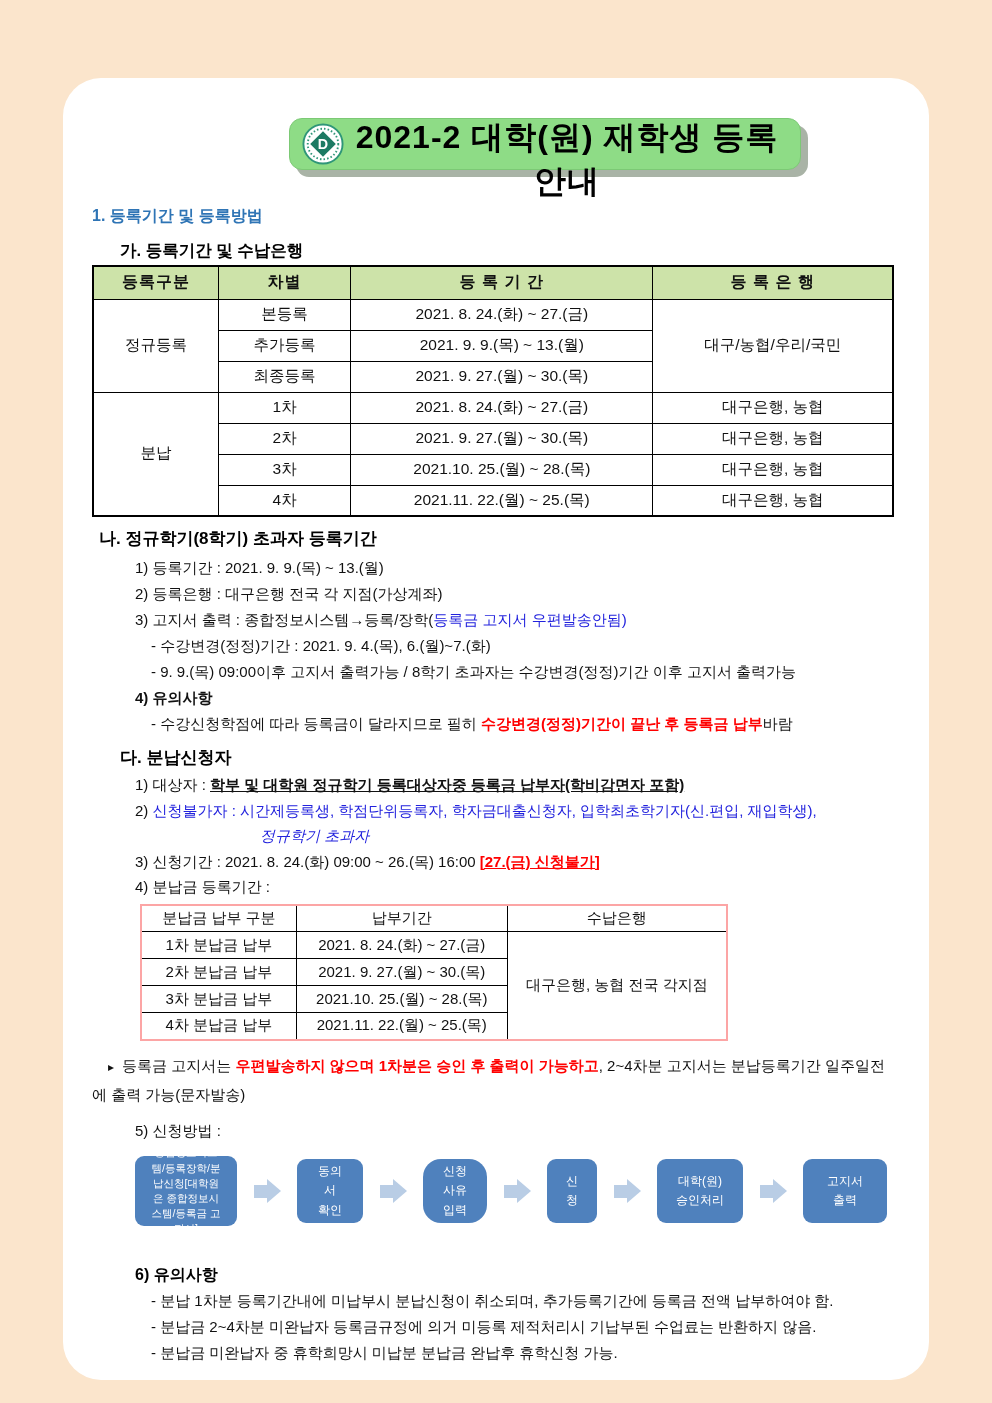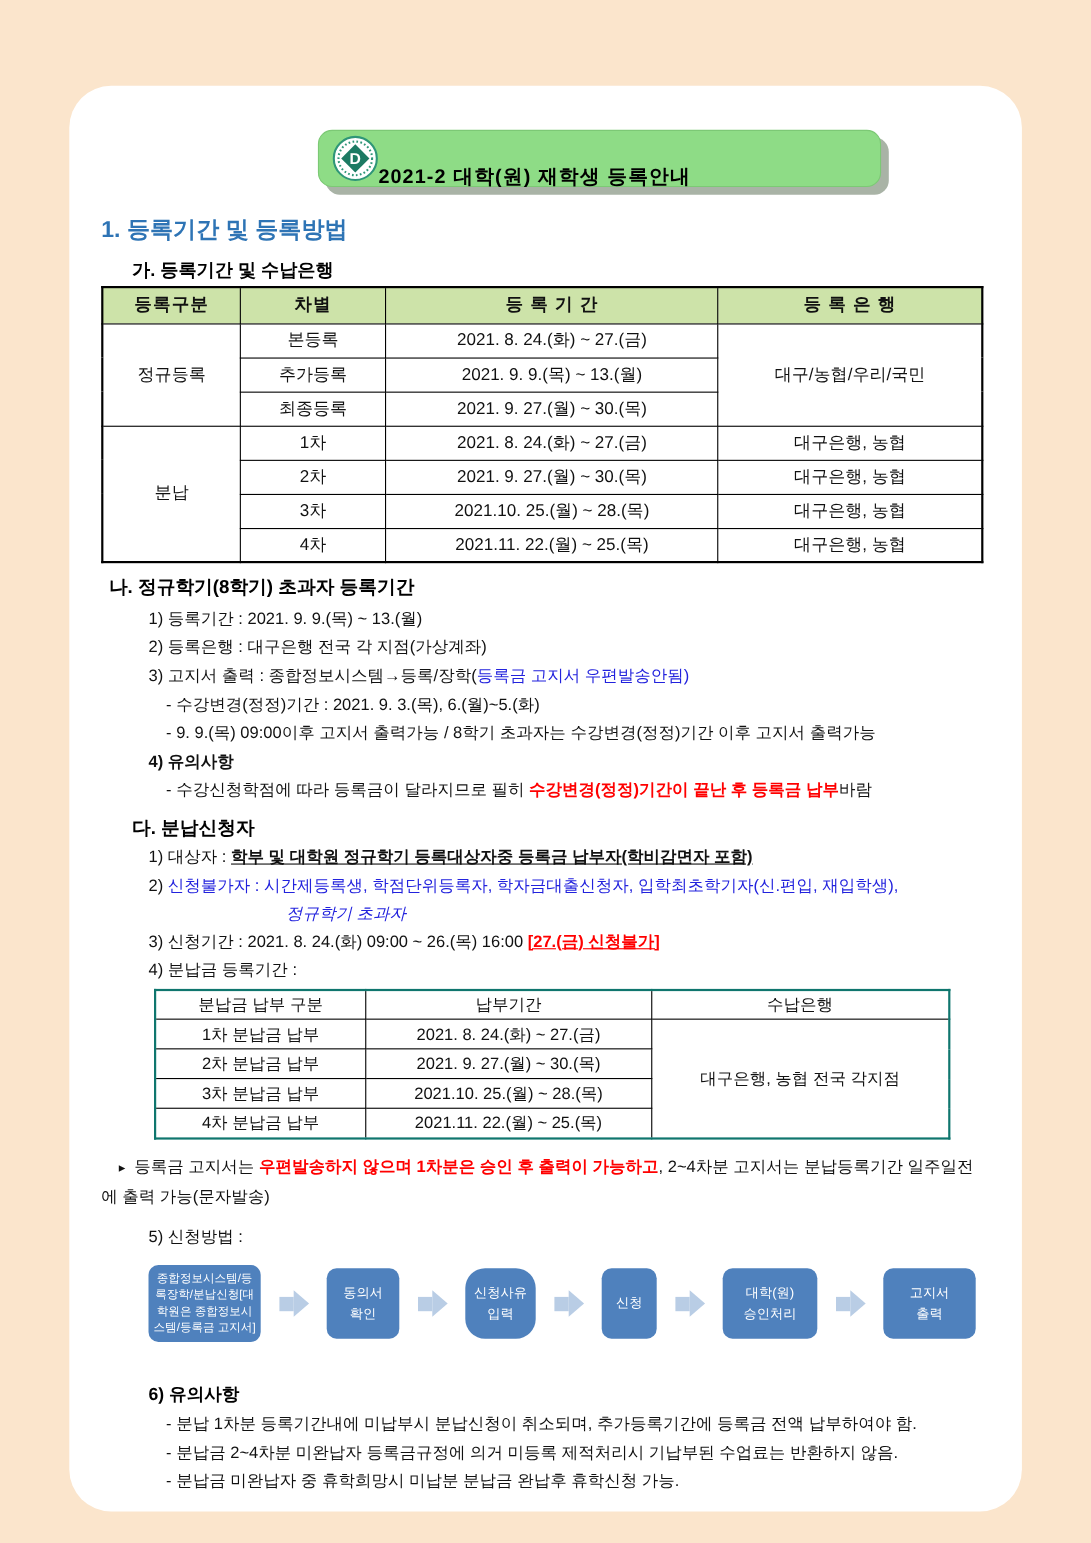--- a/index.html
+++ b/index.html
@@ -24,34 +24,34 @@
     width:512px; height:52px;
     background:#8edc86;
     border:1px solid #7cc975;
     border-radius:13px;
     box-shadow:7px 7px 0 #a9b3a6;
     display:flex; align-items:center;
     padding:0 10px;
   }
   .banner .logo { width:42px; height:42px; flex:0 0 auto; margin-left:2px; }
   .banner .title {
-    flex:1; 
-    font-size:18px; font-weight:bold; letter-spacing:1px; color:#000;margin-top:32px;
-  }
-  
-  .sec1-heading { margin:24px 0 0 29px; font-size:21px; font-weight:bold; color:#2e74b5; }
+    flex:1; text-align:center;
+    font-size:32px; font-weight:bold; letter-spacing:1px; color:#000;margin-top:32px;
+  }
+  
+  .sec1-heading { margin:36px 0 0 29px; font-size:16px; font-weight:bold; color:#2e74b5; }
   .sub-a-heading { margin:13px 0 3px 57px; font-size:16.5px; font-weight:bold; color:#000; }
   .sub-heading { font-size:17px; font-weight:bold; color:#000; }
   
   table { border-collapse:collapse; text-align:center; }
   .t1 { margin-left:29px; width:802px; border:2.5px solid #000; }
   .t1 th, .t1 td { border:1.6px solid #000; }
   .t1 th { background:#cde3a9; height:33px; font-size:16px; font-weight:bold; letter-spacing:1px; }
   .t1 td { height:31px; font-size:15.5px; }
-  .t2 { margin:4px 0 0 77px; width:724px; border:2px solid #0f766e; }
+  .t2 { margin:4px 0 0 77px; width:588px; border:2px solid #fca5a5; }
   .t2 th, .t2 td { border:1.5px solid #000; height:27px; font-size:15px; }
   .t2 th { font-weight:normal; }
   
   .block-b { margin:10px 0 0 36px; }
   .block-c { margin:9px 0 0 57px; }
   .list { margin:5px 0 0 36px; font-size:15px; line-height:26px; }
   .list-c { margin:3px 0 0 15px; font-size:15px; line-height:25.5px; }
   .dash { margin-left:16px; }
   .indent2 { margin-left:125px;font-style:italic; }
   .bold { font-weight:bold; }
@@ -65,21 +65,21 @@
   .note-marker { font-size:12px; margin:0 8px 0 16px; }
   
   .flow {
     margin:13px 0 0 72px; width:752px; height:70px;
     display:flex; align-items:center; justify-content:space-between;
   }
   .fbox {
     background:#4f81bd; color:#fff; border-radius:9px;
     display:flex; align-items:center; justify-content:center;
     text-align:center; white-space:pre-line;
-    font-size:12px; line-height:1.6; height:64px; padding:2px 4px;
+    font-size:12px; line-height:1.6; height:64px; padding:2px 16px;
   }
   .fbox.w1 { width:102px; height:70px; font-size:10.5px; line-height:1.45; word-break:break-all; }
   .fbox.w2 { width:66px; }
   .fbox.w3 { width:64px;border-radius:18px; }
   .fbox.w4 { width:50px; }
   .fbox.w5 { width:86px; }
   .fbox.w6 { width:84px; }
   .farrow { display:flex; align-items:center; }
   .farrow .bar { width:13px; height:13px; background:#b9cde5; }
   .farrow .head {
@@ -162,21 +162,21 @@
       </tr>
     </tbody>
   </table>
 
   <div class="block-b">
     <div class="sub-heading">나. 정규학기(8학기) 초과자 등록기간</div>
     <div class="list">
       <div>1) 등록기간 : 2021. 9. 9.(목) ~ 13.(월)</div>
       <div>2) 등록은행 : 대구은행 전국 각 지점(가상계좌)</div>
       <div><span>3) 고지서 출력 : 종합정보시스템→등록/장학(</span><span class="blue">등록금 고지서 우편발송안됨)</span></div>
-      <div class="dash">- 수강변경(정정)기간 : 2021. 9. 3.(목), 6.(월)~5.(화)</div>
+      <div class="dash">- 수강변경(정정)기간 : 2021. 9. 4.(목), 6.(월)~7.(화)</div>
       <div class="dash"><span>- 9. 9.(목) 09:00이후 고지서 출력가능 / </span><span class="u">8학기 초과자는 수강변경(정정)기간 이후 고지서 출력가능</span></div>
       <div class="bold">4) 유의사항</div>
       <div class="dash"><span>- 수강신청학점에 따라 등록금이 달라지므로 필히 </span><span class="red">수강변경(정정)기간이 끝난 후 등록금 납부</span><span>바람</span></div>
     </div>
   </div>
 
   <div class="block-c">
     <div class="sub-heading">다. 분납신청자</div>
     <div class="list-c">
       <div><span>1) 대상자 : </span><span class="bu">학부 및 대학원 정규학기 등록대상자중 등록금 납부자(학비감면자 포함)</span></div>

